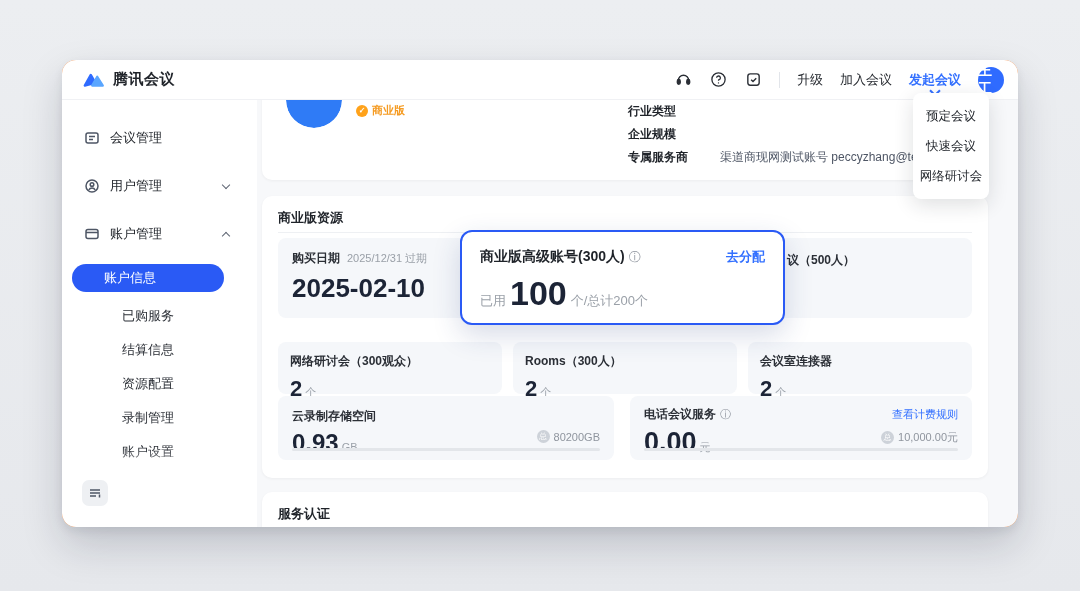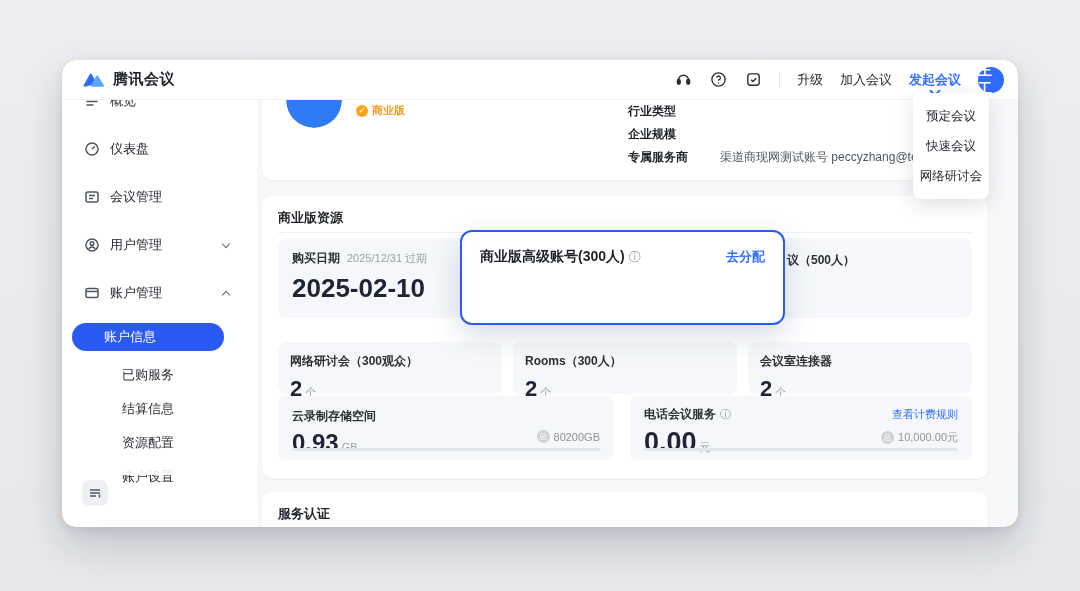--- a/index.html
+++ b/index.html
@@ -154,34 +154,21 @@
     </div>
   </div>
 
   <div class="dropdown">
     <div class="dd-item">预定会议</div>
     <div class="dd-item">快速会议</div>
     <div class="dd-item">网络研讨会</div>
   </div>
 
   <div class="sidebar">
-    <div class="side-item first-item">
-      <svg width="16" height="16" viewBox="0 0 16 16" fill="none" stroke="#4e5665" stroke-width="1.5">
-        <path d="M2.5 5 h11 M2.5 8.5 h11 M2.5 12 h7"></path>
-      </svg>
-      <span>概览</span>
-    </div>
     <div class="gap34"></div>
-    <div class="side-item">
-      <svg width="16" height="16" viewBox="0 0 16 16" fill="none" stroke="#4e5665" stroke-width="1.5">
-        <circle cx="8" cy="8" r="6"></circle>
-        <path d="M8 8 L11 5.5"></path>
-      </svg>
-      <span>仪表盘</span>
-    </div>
     <div class="gap34"></div>
     <div class="side-item">
       <svg width="16" height="16" viewBox="0 0 16 16" fill="none" stroke="#4e5665" stroke-width="1.5">
         <rect x="2" y="3" width="12" height="10" rx="2"></rect>
         <path d="M5 6.5 h6 M5 9.5 h4"></path>
       </svg>
       <span>会议管理</span>
     </div>
     <div class="gap34"></div>
     <div class="side-item">
@@ -200,20 +187,21 @@
         <path d="M2 6.5 h12"></path>
       </svg>
       <span>账户管理</span>
       <span class="chev up"></span>
     </div>
     <div style="height:6px"></div>
     <div class="pill">账户信息</div>
     <div class="sub-item">已购服务</div>
     <div class="sub-item">结算信息</div>
     <div class="sub-item">资源配置</div>
+    <div class="sub-item">录制管理</div>
     <div class="sub-item">账户设置</div>
 
     <div class="side-fade"></div>
     <div class="collapse-btn">
       <svg width="14" height="14" viewBox="0 0 14 14" fill="none" stroke="#4e5665" stroke-width="1.5">
         <path d="M2 4 h10 M2 7 h10 M2 10 h6"></path>
         <path d="M11.5 8.5 L11.5 11.5"></path>
       </svg>
     </div>
   </div>
@@ -313,19 +301,24 @@
         <div class="pbar"></div>
       </div>
     </div>
 
     <div class="popup">
       <div class="popup-head">
         <span class="popup-title">商业版高级账号(300人)</span>
         <span class="info-i" style="font-size:12px">ⓘ</span>
         <span class="popup-action">去分配</span>
       </div>
+      <div class="popup-val">
+        <span class="gray13">已用</span>
+        <span class="huge">100</span>
+        <span class="gray13">个/总计200个</span>
+      </div>
     </div>
 
     <div class="card cert-card">
       <div class="sec-title">服务认证</div>
     </div>
   </div>
 </div>
 
 </body></html>

